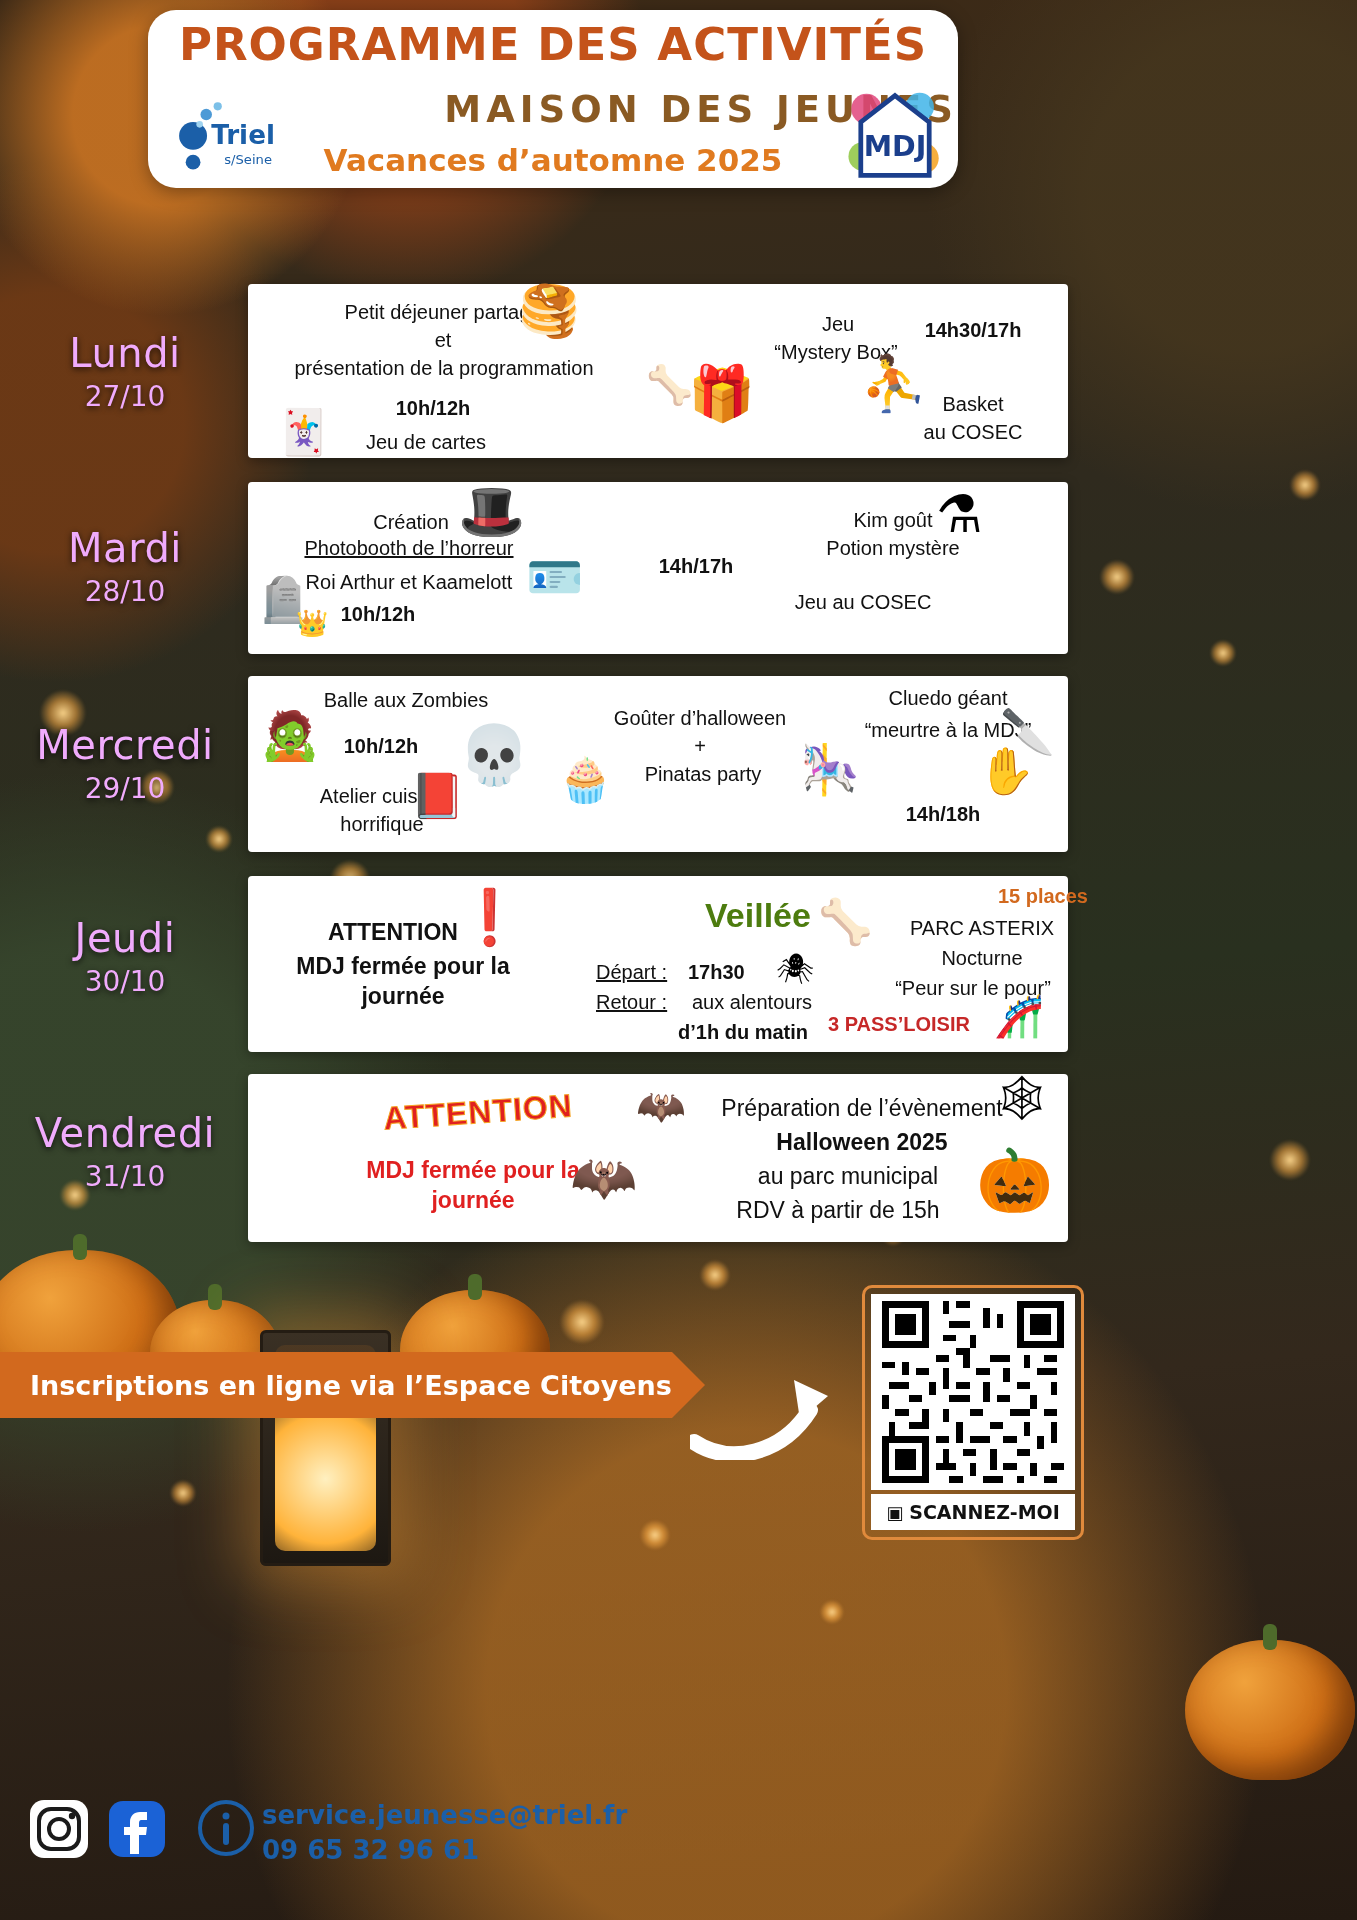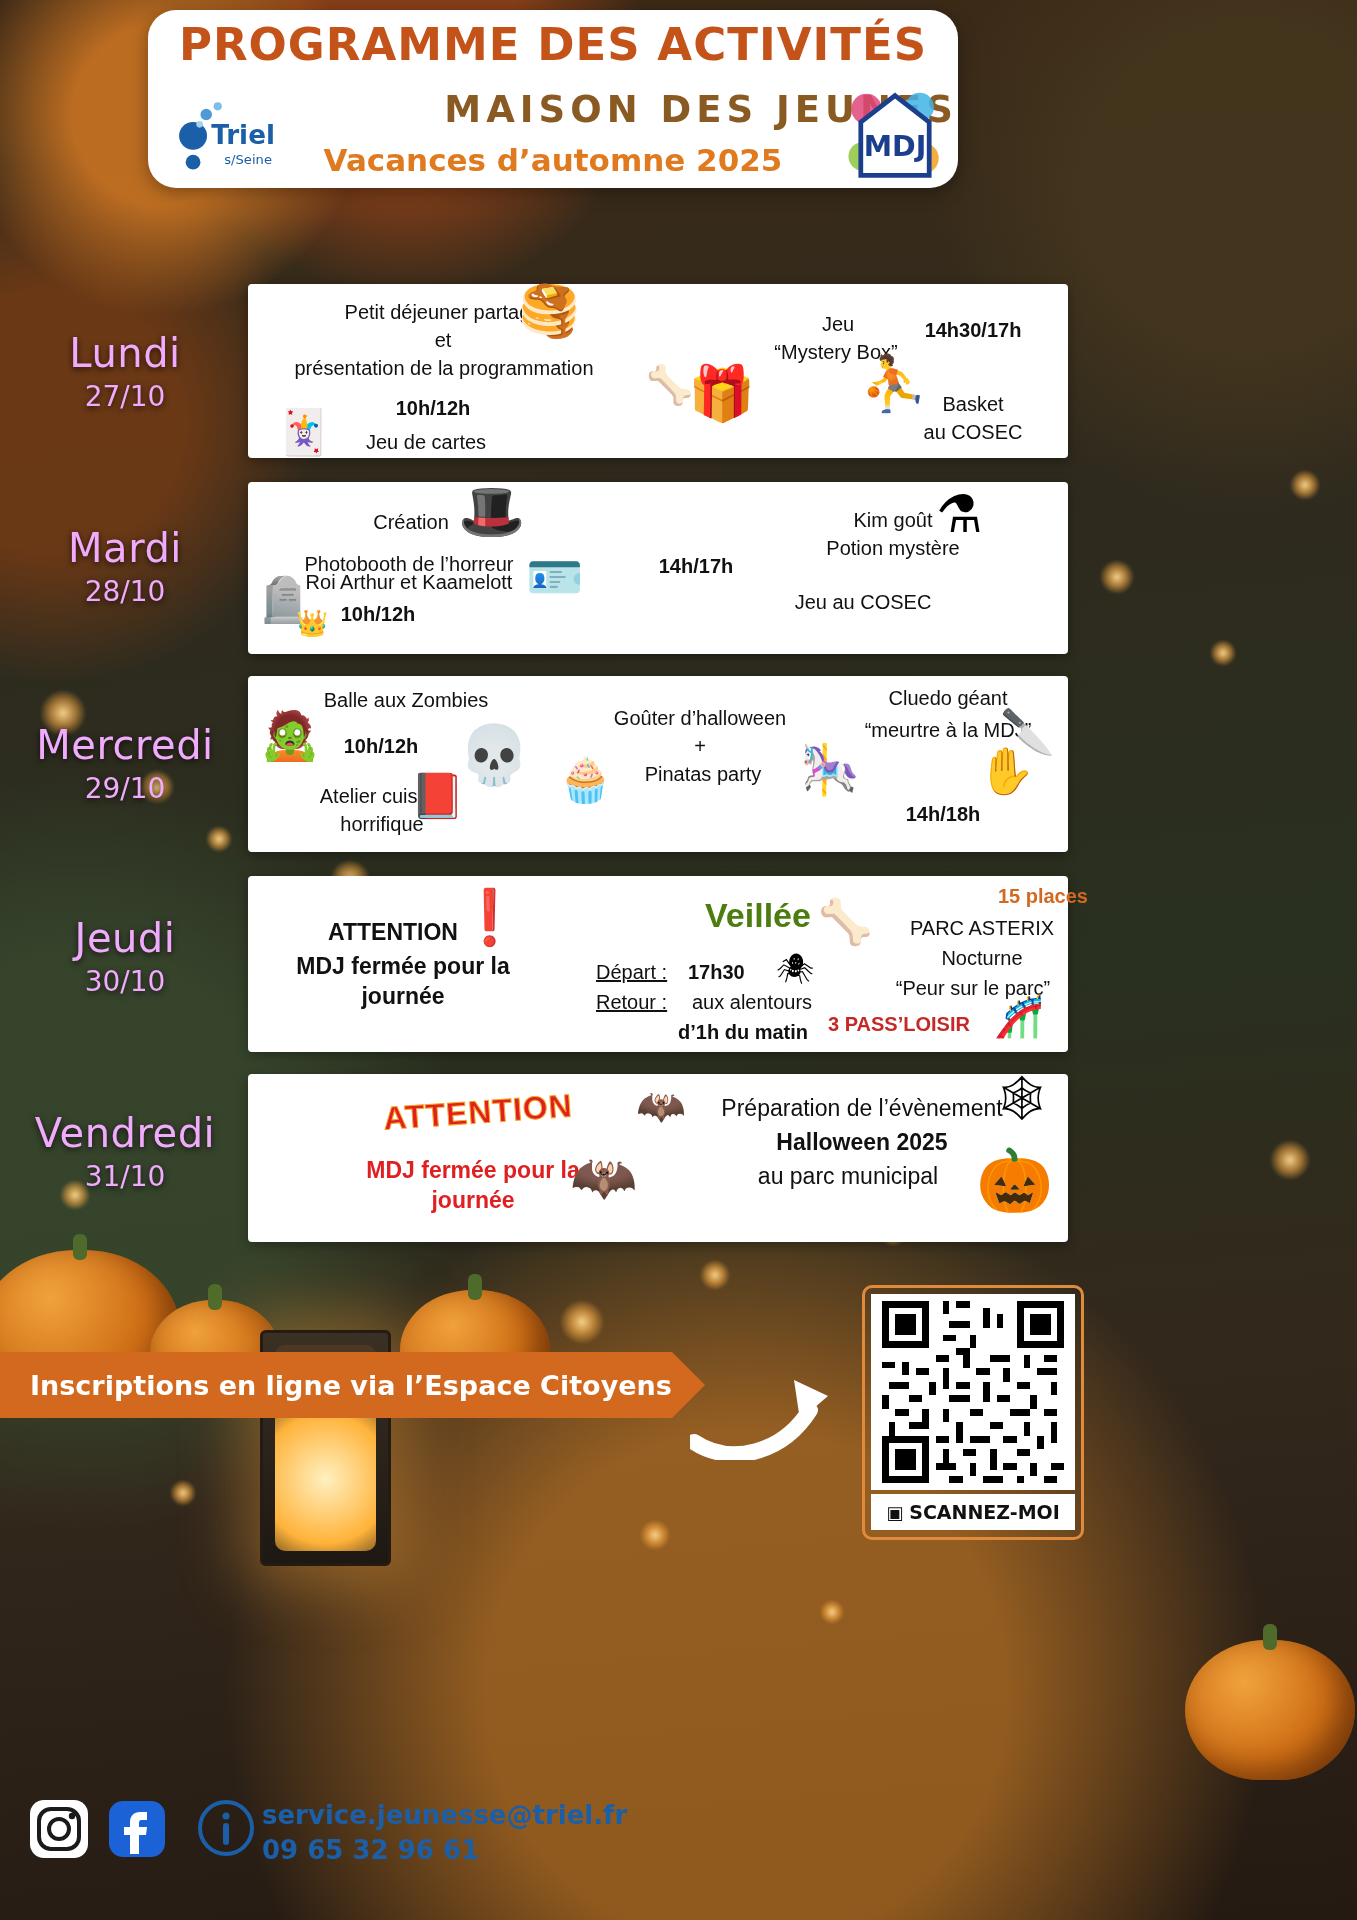--- a/index.html
+++ b/index.html
@@ -360,21 +360,21 @@
   <div class="ill" style="left:440px; top:82px; font-size:54px;">🎁</div>
   <div class="ill" style="left:612px; top:72px; font-size:54px;">⛹</div>
 </div>
 
 <div class="day-label" style="left:0px; top:525px;">
   <span class="dname">Mardi</span>
   <span class="ddate">28/10</span>
 </div>
 <div class="card" style="top:482px; height:172px;">
   <div class="cell cc" style="left:18px; top:28px; width:290px;">Création</div>
-  <div class="cell cc" style="left:6px; top:70px; width:310px;">Photobooth de l’horreur</div>
+  <div class="cell cc" style="left:6px; top:54px; width:310px;text-decoration:underline;">Photobooth de l’horreur</div>
   <div class="cell cc" style="left:6px; top:88px; width:310px;">Roi Arthur et Kaamelott</div>
   <div class="cell cc b" style="left:40px; top:120px; width:180px;">10h/12h</div>
   <div class="ill" style="left:210px; top:2px; font-size:54px;">🎩</div>
   <div class="ill" style="left:8px; top:96px; font-size:44px;">🪦</div>
   <div class="ill" style="left:48px; top:128px; font-size:26px;">👑</div>
 
   <div class="cell cc" style="left:530px; top:26px; width:230px;">Kim goût</div>
   <div class="cell cc" style="left:520px; top:54px; width:250px;">Potion mystère</div>
   <div class="cell cc b" style="left:368px; top:72px; width:160px;">14h/17h</div>
   <div class="cell cc" style="left:450px; top:108px; width:330px;">Jeu au COSEC</div>
@@ -422,38 +422,39 @@
   <div class="cell" style="left:348px; top:84px; width:110px; text-decoration:underline;">Départ :</div>
   <div class="cell b" style="left:440px; top:84px; width:90px;">17h30</div>
   <div class="cell" style="left:348px; top:114px; width:110px; text-decoration:underline;">Retour :</div>
   <div class="cell" style="left:444px; top:114px; width:200px;">aux alentours</div>
   <div class="cell cc b" style="left:380px; top:144px; width:230px;">d’1h du matin</div>
   <div class="ill" style="left:528px; top:78px; font-size:30px;">🕷</div>
 
   <div class="cell" style="left:700px; top:8px; width:140px; font-weight:700; color:#d2691e; text-align:right;">15 places</div>
   <div class="cell cc" style="left:624px; top:40px; width:220px;">PARC ASTERIX</div>
   <div class="cell cc" style="left:624px; top:70px; width:220px;">Nocturne</div>
-  <div class="cell cc" style="left:600px; top:100px; width:250px;">“Peur sur le parc”</div>
+  <div class="cell cc" style="left:600px; top:100px; width:250px;">“Peur sur le pour”</div>
   <div class="cell" style="left:580px; top:136px; width:200px; font-weight:700; color:#c62828;">3 PASS’LOISIR</div>
   <div class="ill" style="left:570px; top:24px; font-size:44px;">🦴</div>
   <div class="ill" style="left:746px; top:120px; font-size:40px;">🎢</div>
 </div>
 
 <div class="day-label" style="left:0px; top:1110px;">
   <span class="dname">Vendredi</span>
   <span class="ddate">31/10</span>
 </div>
 <div class="card" style="top:1074px; height:168px;">
   <div class="cell cc" style="left:100px; top:18px; width:260px; font-size:32px; font-weight:700; color:#e02020; -webkit-text-stroke:1px #f5a623; letter-spacing:1px; transform:rotate(-4deg);">ATTENTION</div>
   <div class="cell cc b" style="left:60px; top:82px; width:330px; font-size:23px; color:#e02020;">MDJ fermée pour la</div>
   <div class="cell cc b" style="left:60px; top:112px; width:330px; font-size:23px; color:#e02020;">journée</div>
 
   <div class="cell cc" style="left:414px; top:20px; width:400px; font-size:23px;">Préparation de l’évènement</div>
   <div class="cell cc b" style="left:414px; top:54px; width:400px; font-size:23px;">Halloween 2025</div>
   <div class="cell cc" style="left:400px; top:88px; width:400px; font-size:23px;">au parc municipal</div>
+  <div class="cell cc" style="left:390px; top:122px; width:400px; font-size:23px;">RDV à partir de 15h</div>
   <div class="ill" style="left:388px; top:12px; font-size:40px;">🦇</div>
   <div class="ill" style="left:322px; top:76px; font-size:54px;">🦇</div>
   <div class="ill" style="left:746px; top:2px; font-size:44px;">🕸</div>
   <div class="ill" style="left:728px; top:76px; font-size:62px;">🎃</div>
 </div>
 
 <div class="banner">
   <div class="banner-text">Inscriptions en ligne via l’Espace Citoyens</div>
 </div>
 <div class="arrow">

